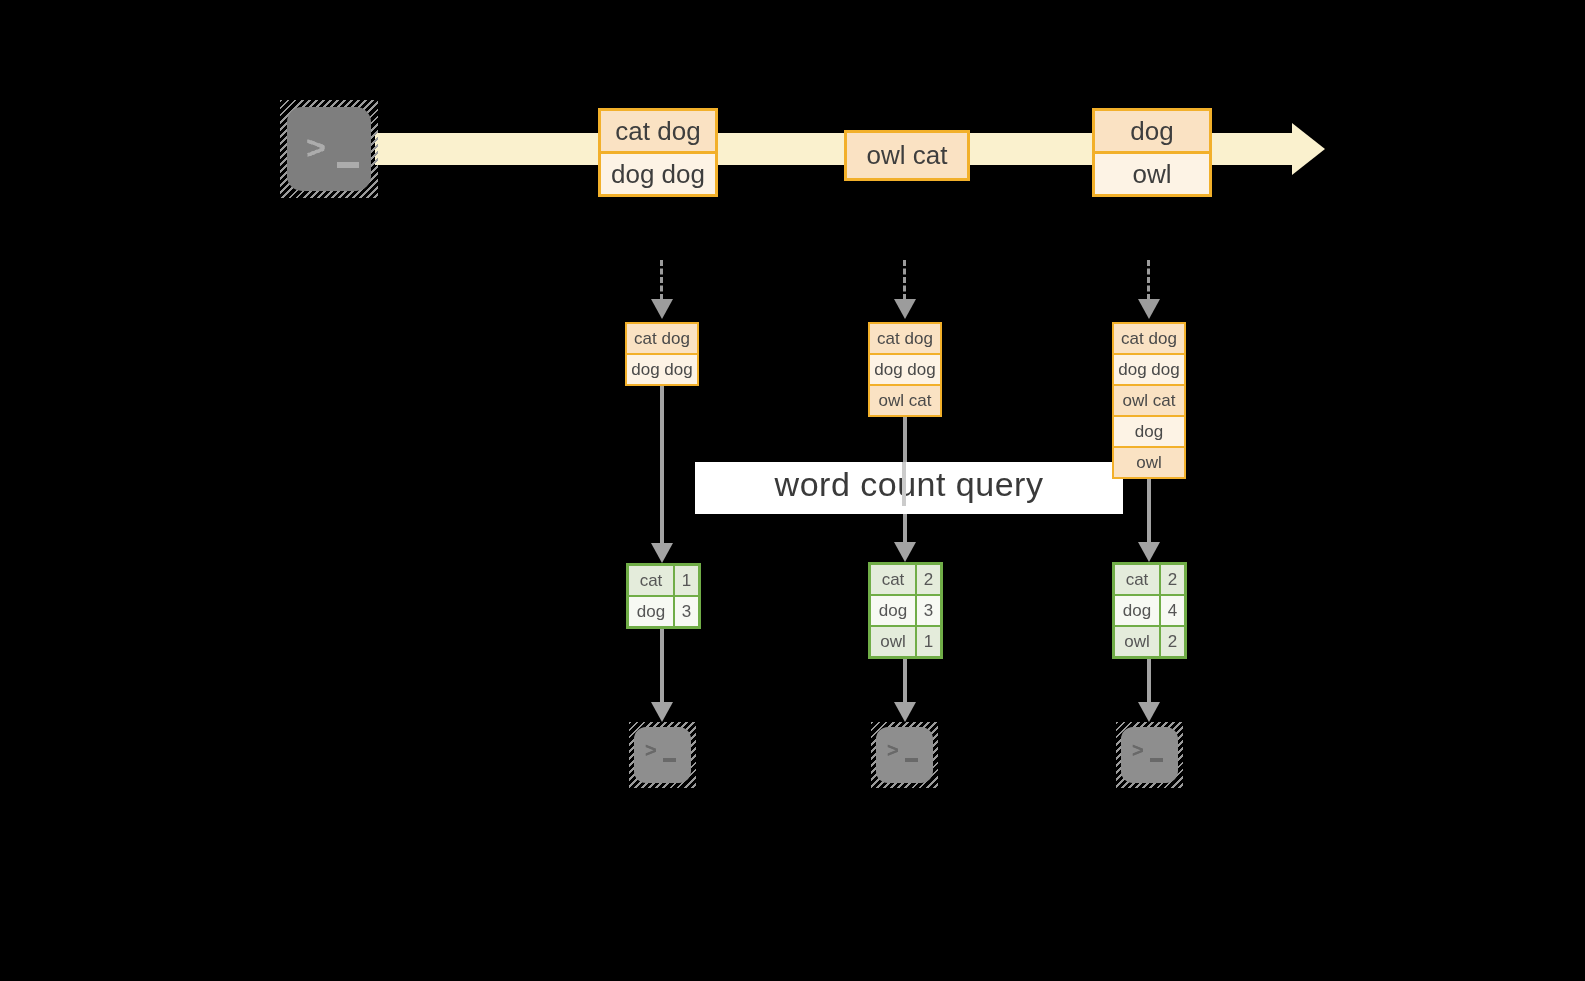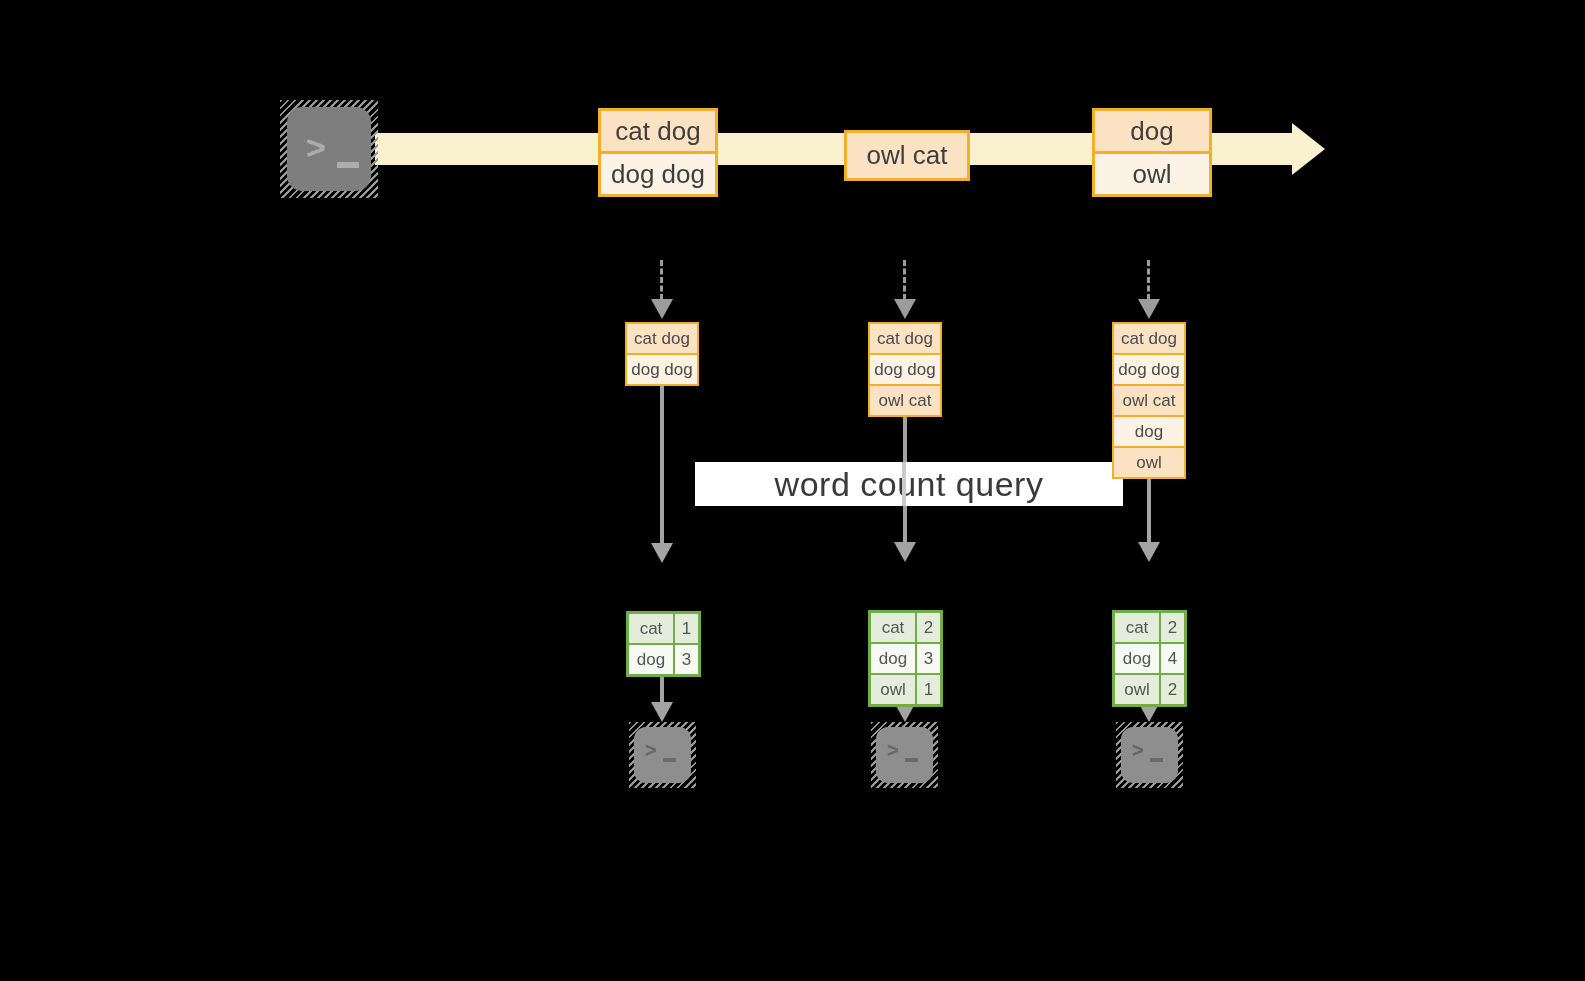--- a/index.html
+++ b/index.html
@@ -56,26 +56,26 @@
 
   
   .sline{width:4px;background:var(--gray-arrow);z-index:2;}
 
   
   .stack{border:2px solid var(--orange);z-index:6;width:70px;}
   .scell{height:29px;line-height:29px;text-align:center;font-size:17px;color:#4A4A4A;}
   .scell + .scell{border-top:2px solid var(--orange);}
 
   
-  .banner{left:695px;top:462px;width:428px;height:44px;background:#FFFFFF;z-index:4;
+  .banner{left:695px;top:462px;width:428px;height:52px;background:#FFFFFF;z-index:4;
     text-align:center;line-height:45px;font-size:34px;color:#3A3A3A;letter-spacing:.5px;}
   .banner-lineover{left:902px;top:462px;width:4px;height:44px;background:#CBCBCB;z-index:5;}
 
   
-  .ctable{border:3px solid var(--green);z-index:3;margin-top:48px;}
+  .ctable{border:3px solid var(--green);z-index:3;}
   .crow{display:flex;height:29px;line-height:29px;font-size:17px;color:#565656;}
   .crow + .crow{border-top:2px solid var(--green);}
   .cword{width:44px;text-align:center;}
   .ccount{width:23px;text-align:center;border-left:2px solid var(--green);}
   .row-a{background:var(--rowA);}
   .row-b{background:var(--rowB);}
 </style>
 </head>
 <body>
 

